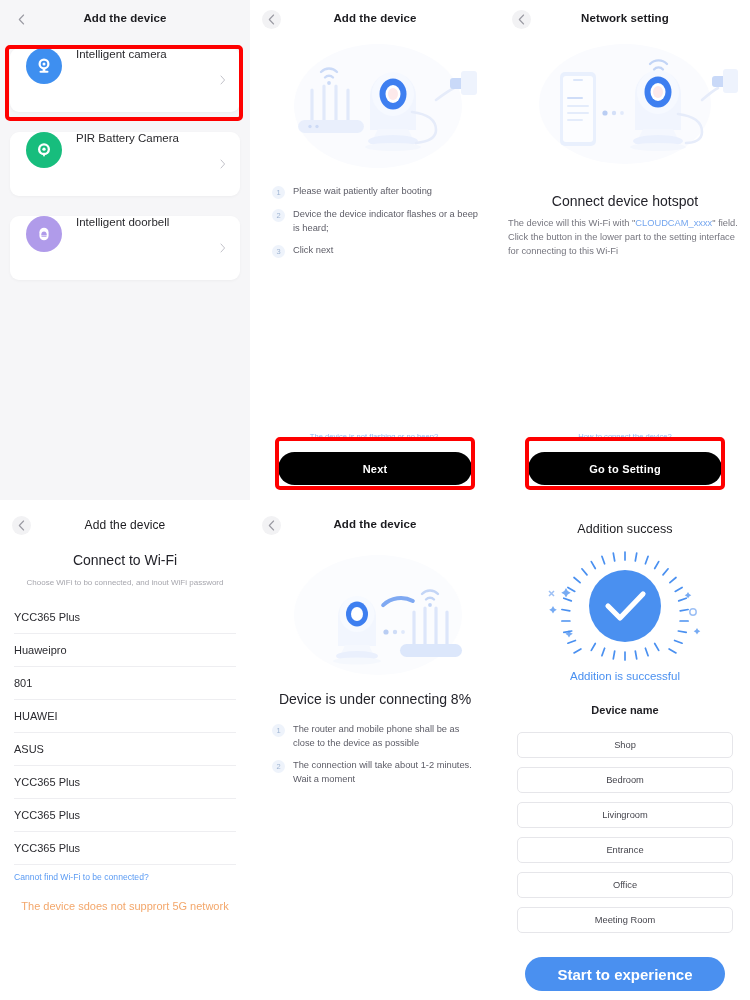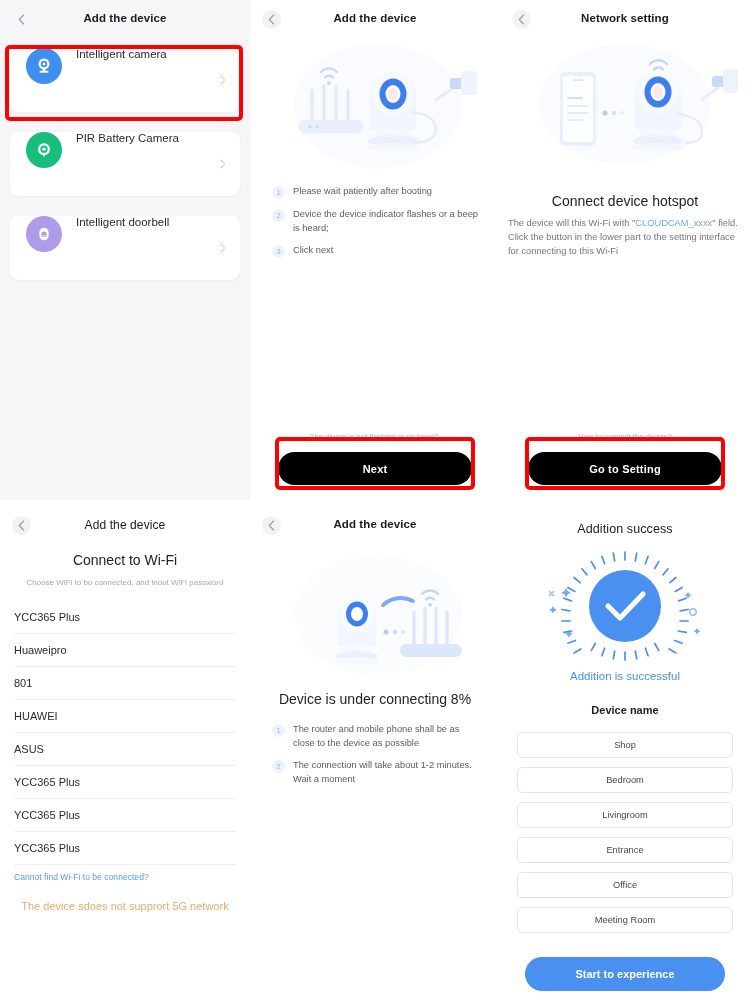--- a/index.html
+++ b/index.html
@@ -149,21 +149,21 @@
   }
   .chip {
     height: 26px; border: 1px solid #e6e6ea; border-radius: 5px;
     background: #fff; font-size: 9.3px; color: #46464e;
     display:flex; align-items:center; justify-content:center;
     font-family: "Liberation Sans", sans-serif;
   }
   .start-btn {
     display: block; margin: 24px auto 0 auto; width: 200px; height: 34px;
     background: #4a90f0; border-radius: 17px; border: none;
-    color: #fff; font-size: 11px; font-weight: bold;
+    color: #fff; font-size: 15px; font-weight: bold;
     font-family: "Liberation Sans", sans-serif;
   }
 </style>
 </head>
 <body>
 
 <div class="sheet">
 
   <div class="panel p1">
     <div class="nav plain">

